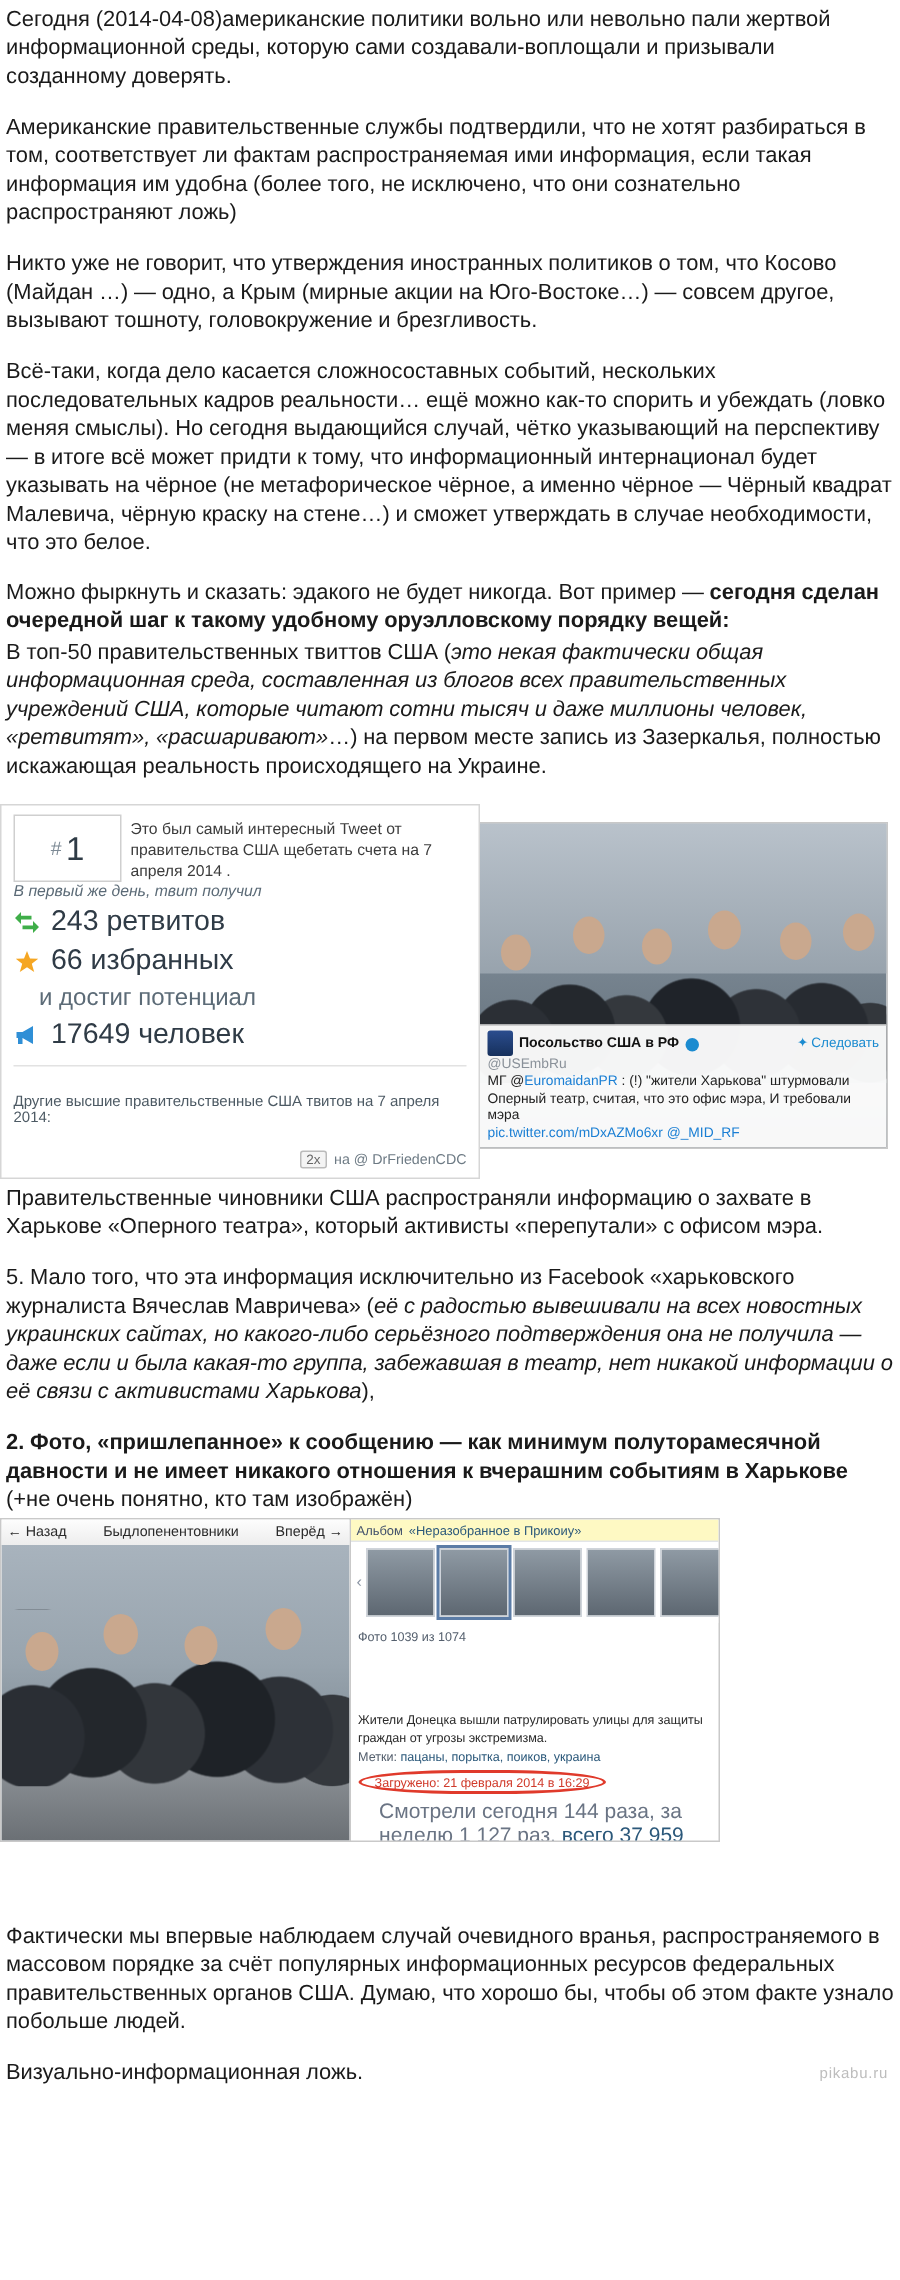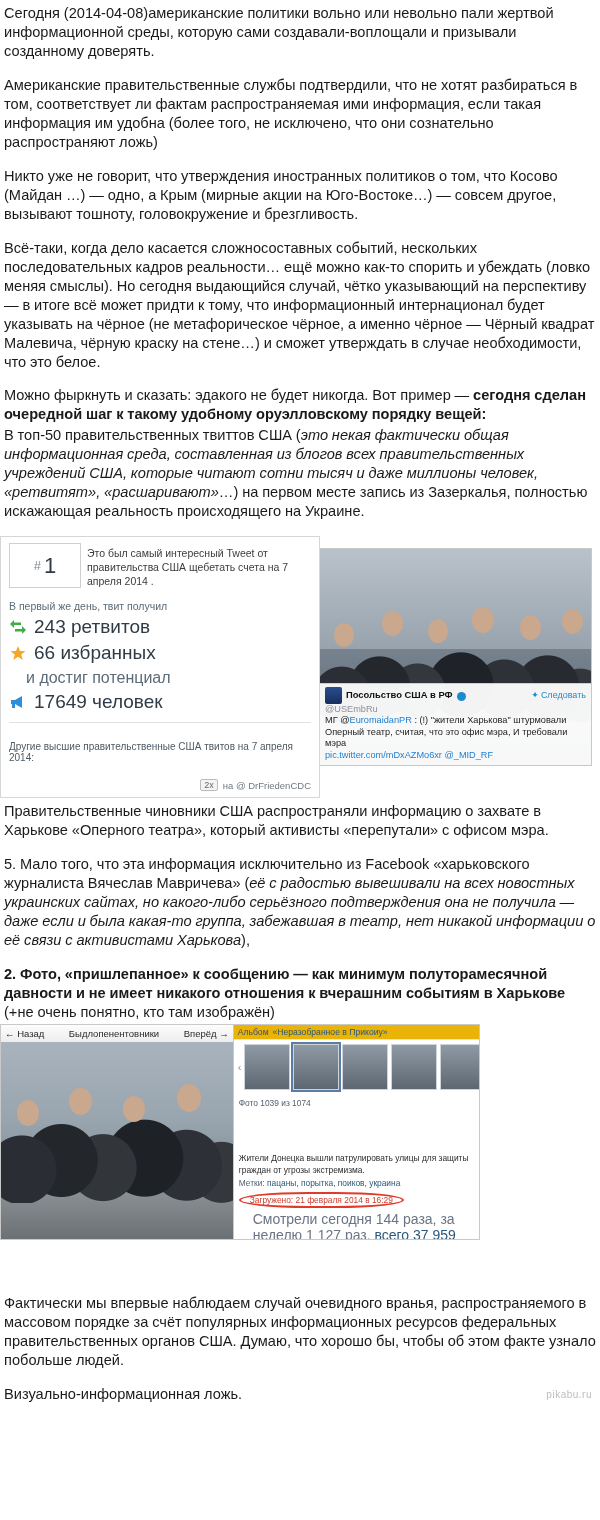--- a/index.html
+++ b/index.html
@@ -69,23 +69,24 @@
   }
   .rank-box .hash { font-size: 13px; color: #7d8a95; margin-right: 3px;}
   .tweet-desc {
     flex: 1;
     font-size: 10.5px;
     line-height: 1.3;
     color: #3c3c3c;
     padding-top: 4px;
   }
   .stat-head {
-    margin-top: 12px;
+    margin-top: 0;
     font-size: 10.5px;
     color: #5c6b77;
+    font-style: italic;
   }
   .stat-line {
     display: flex;
     align-items: center;
     gap: 7px;
     margin-top: 4px;
   }
   .stat-val {
     font-size: 19px;
     color: #2f3b46;
@@ -243,21 +244,21 @@
     border-left: none;
     box-sizing: border-box;
     background: #fff;
     height: 216px;
     overflow: hidden;
     font-size: 9px;
     position: relative;
   }
   .vk-head {
     height: 14px;
-    background: #eab308;
+    background: #fef9c3;
     border-bottom: 1px solid #e2e5e8;
     display: flex;
     align-items: center;
     padding: 0 4px;
     gap: 4px;
     font-size: 8.6px;
     color: #41506b;
   }
   .vk-link { color: #2b587a; }
   .vk-thumbs {

